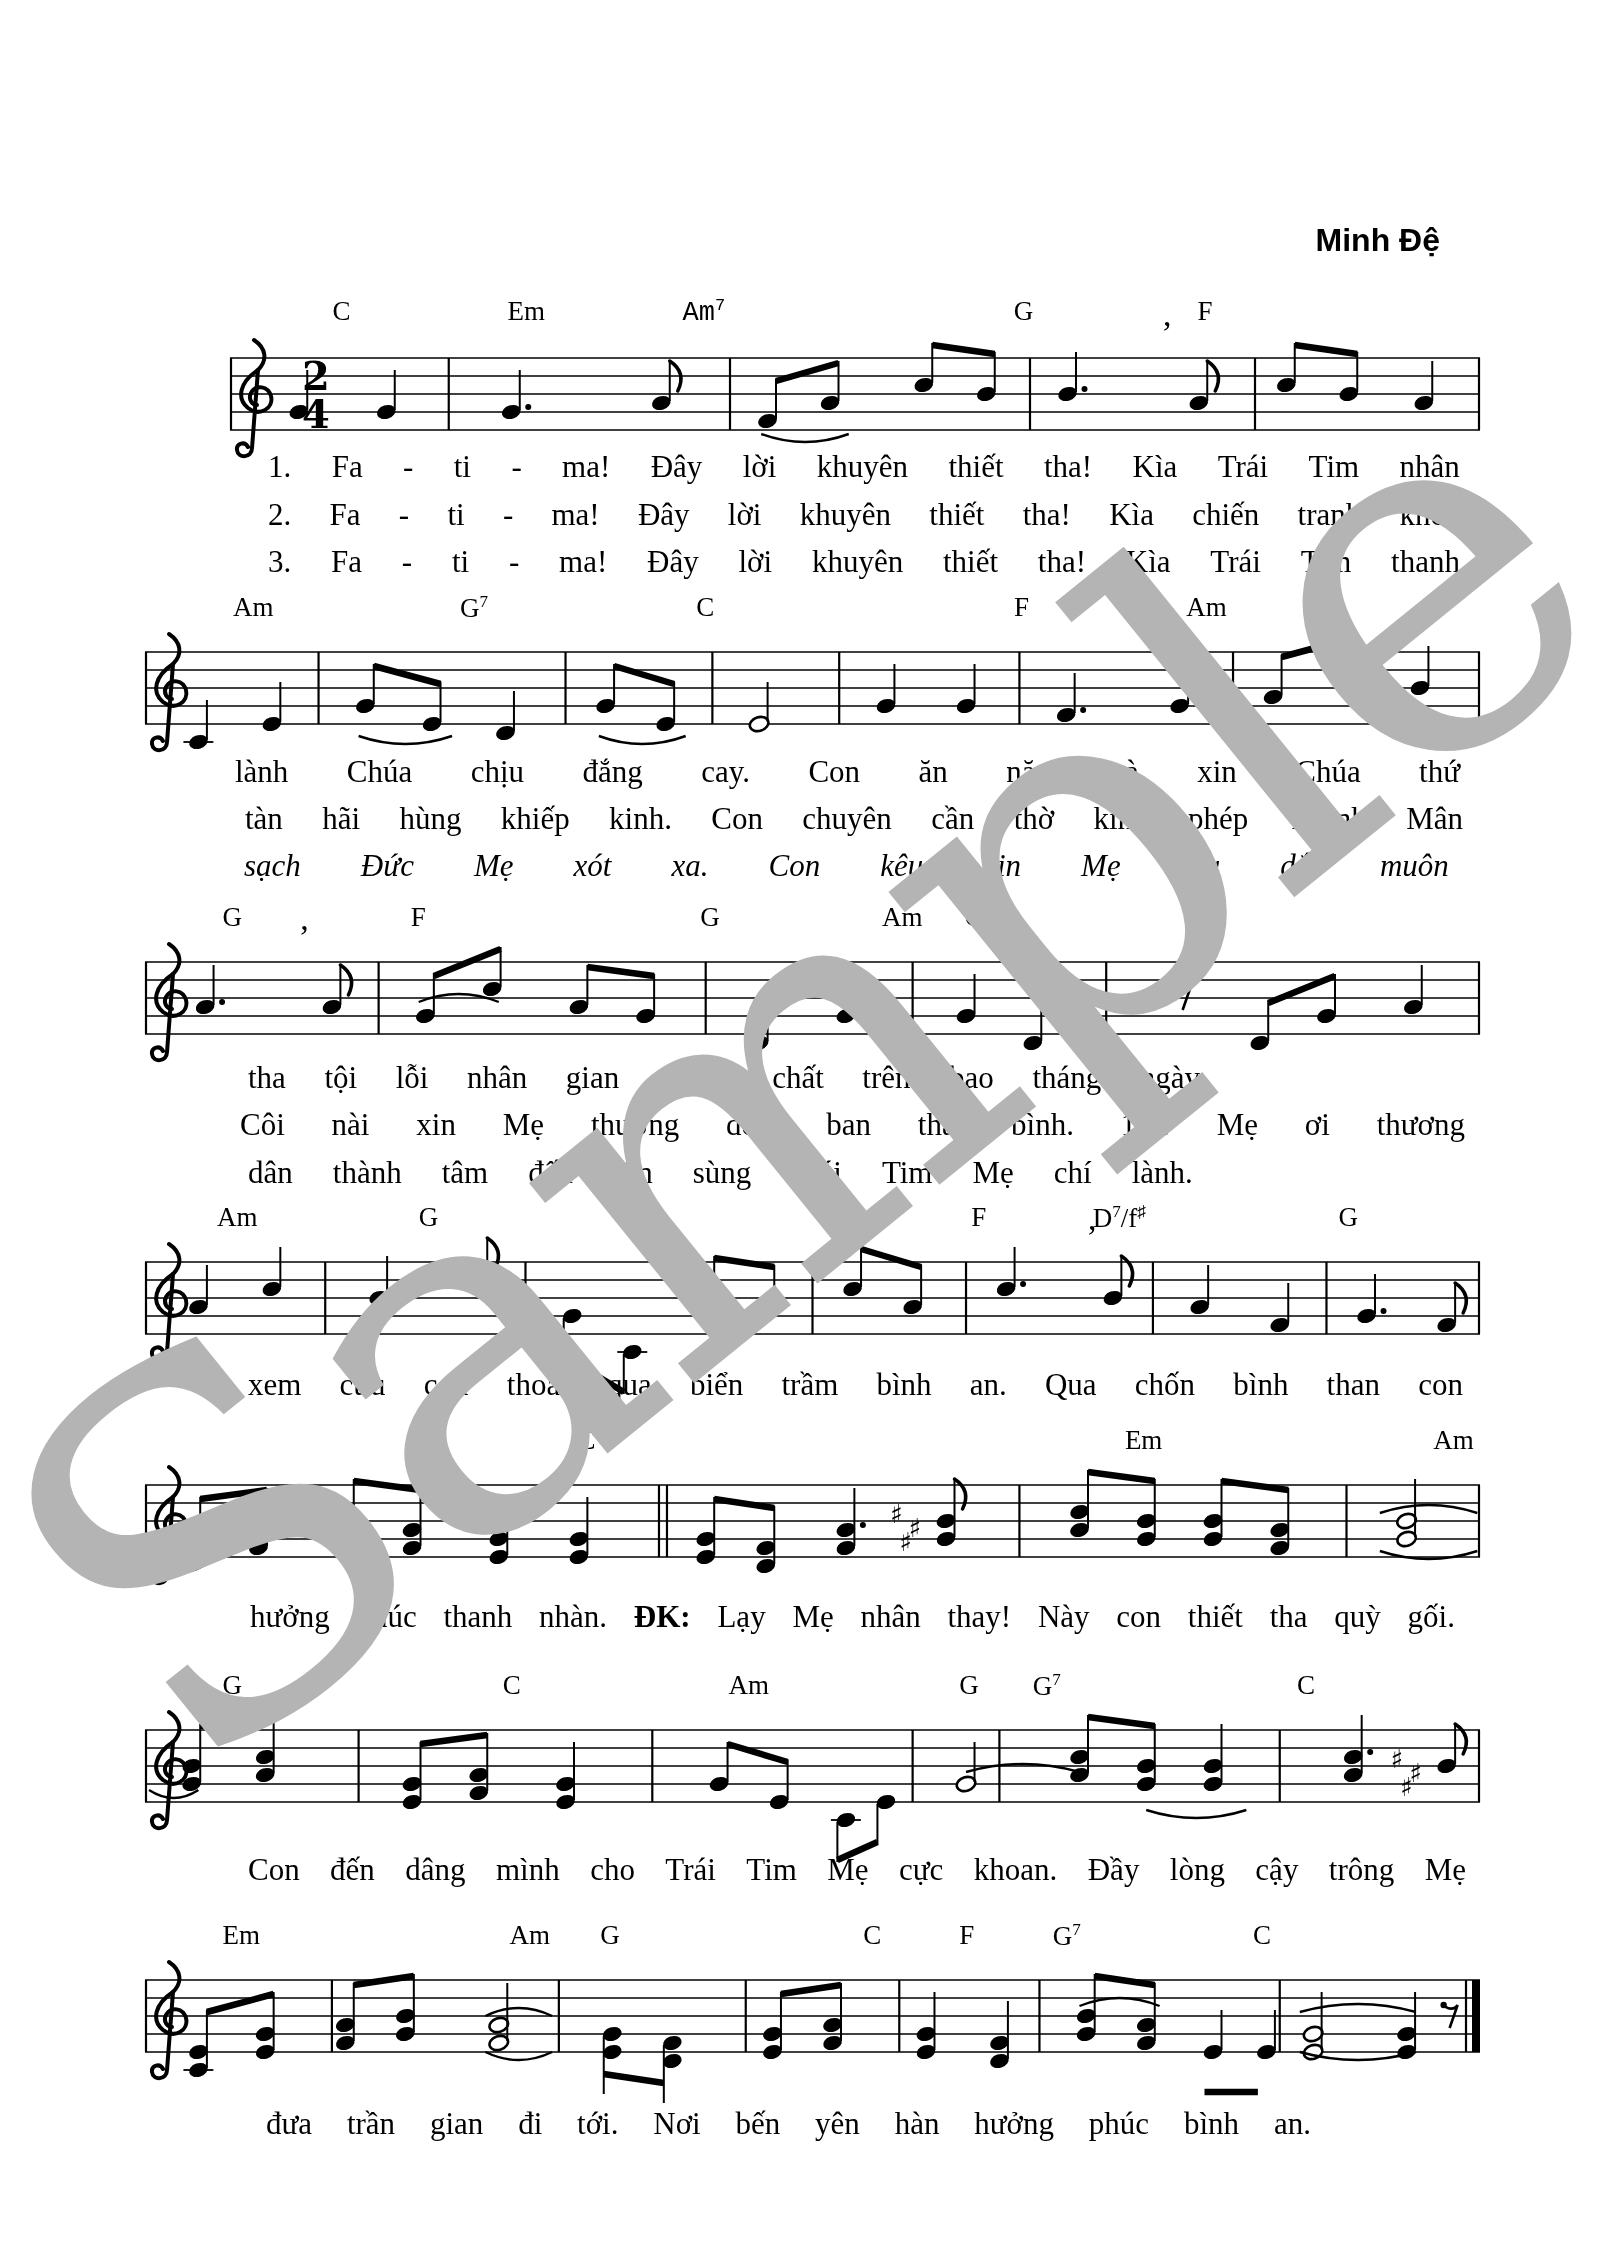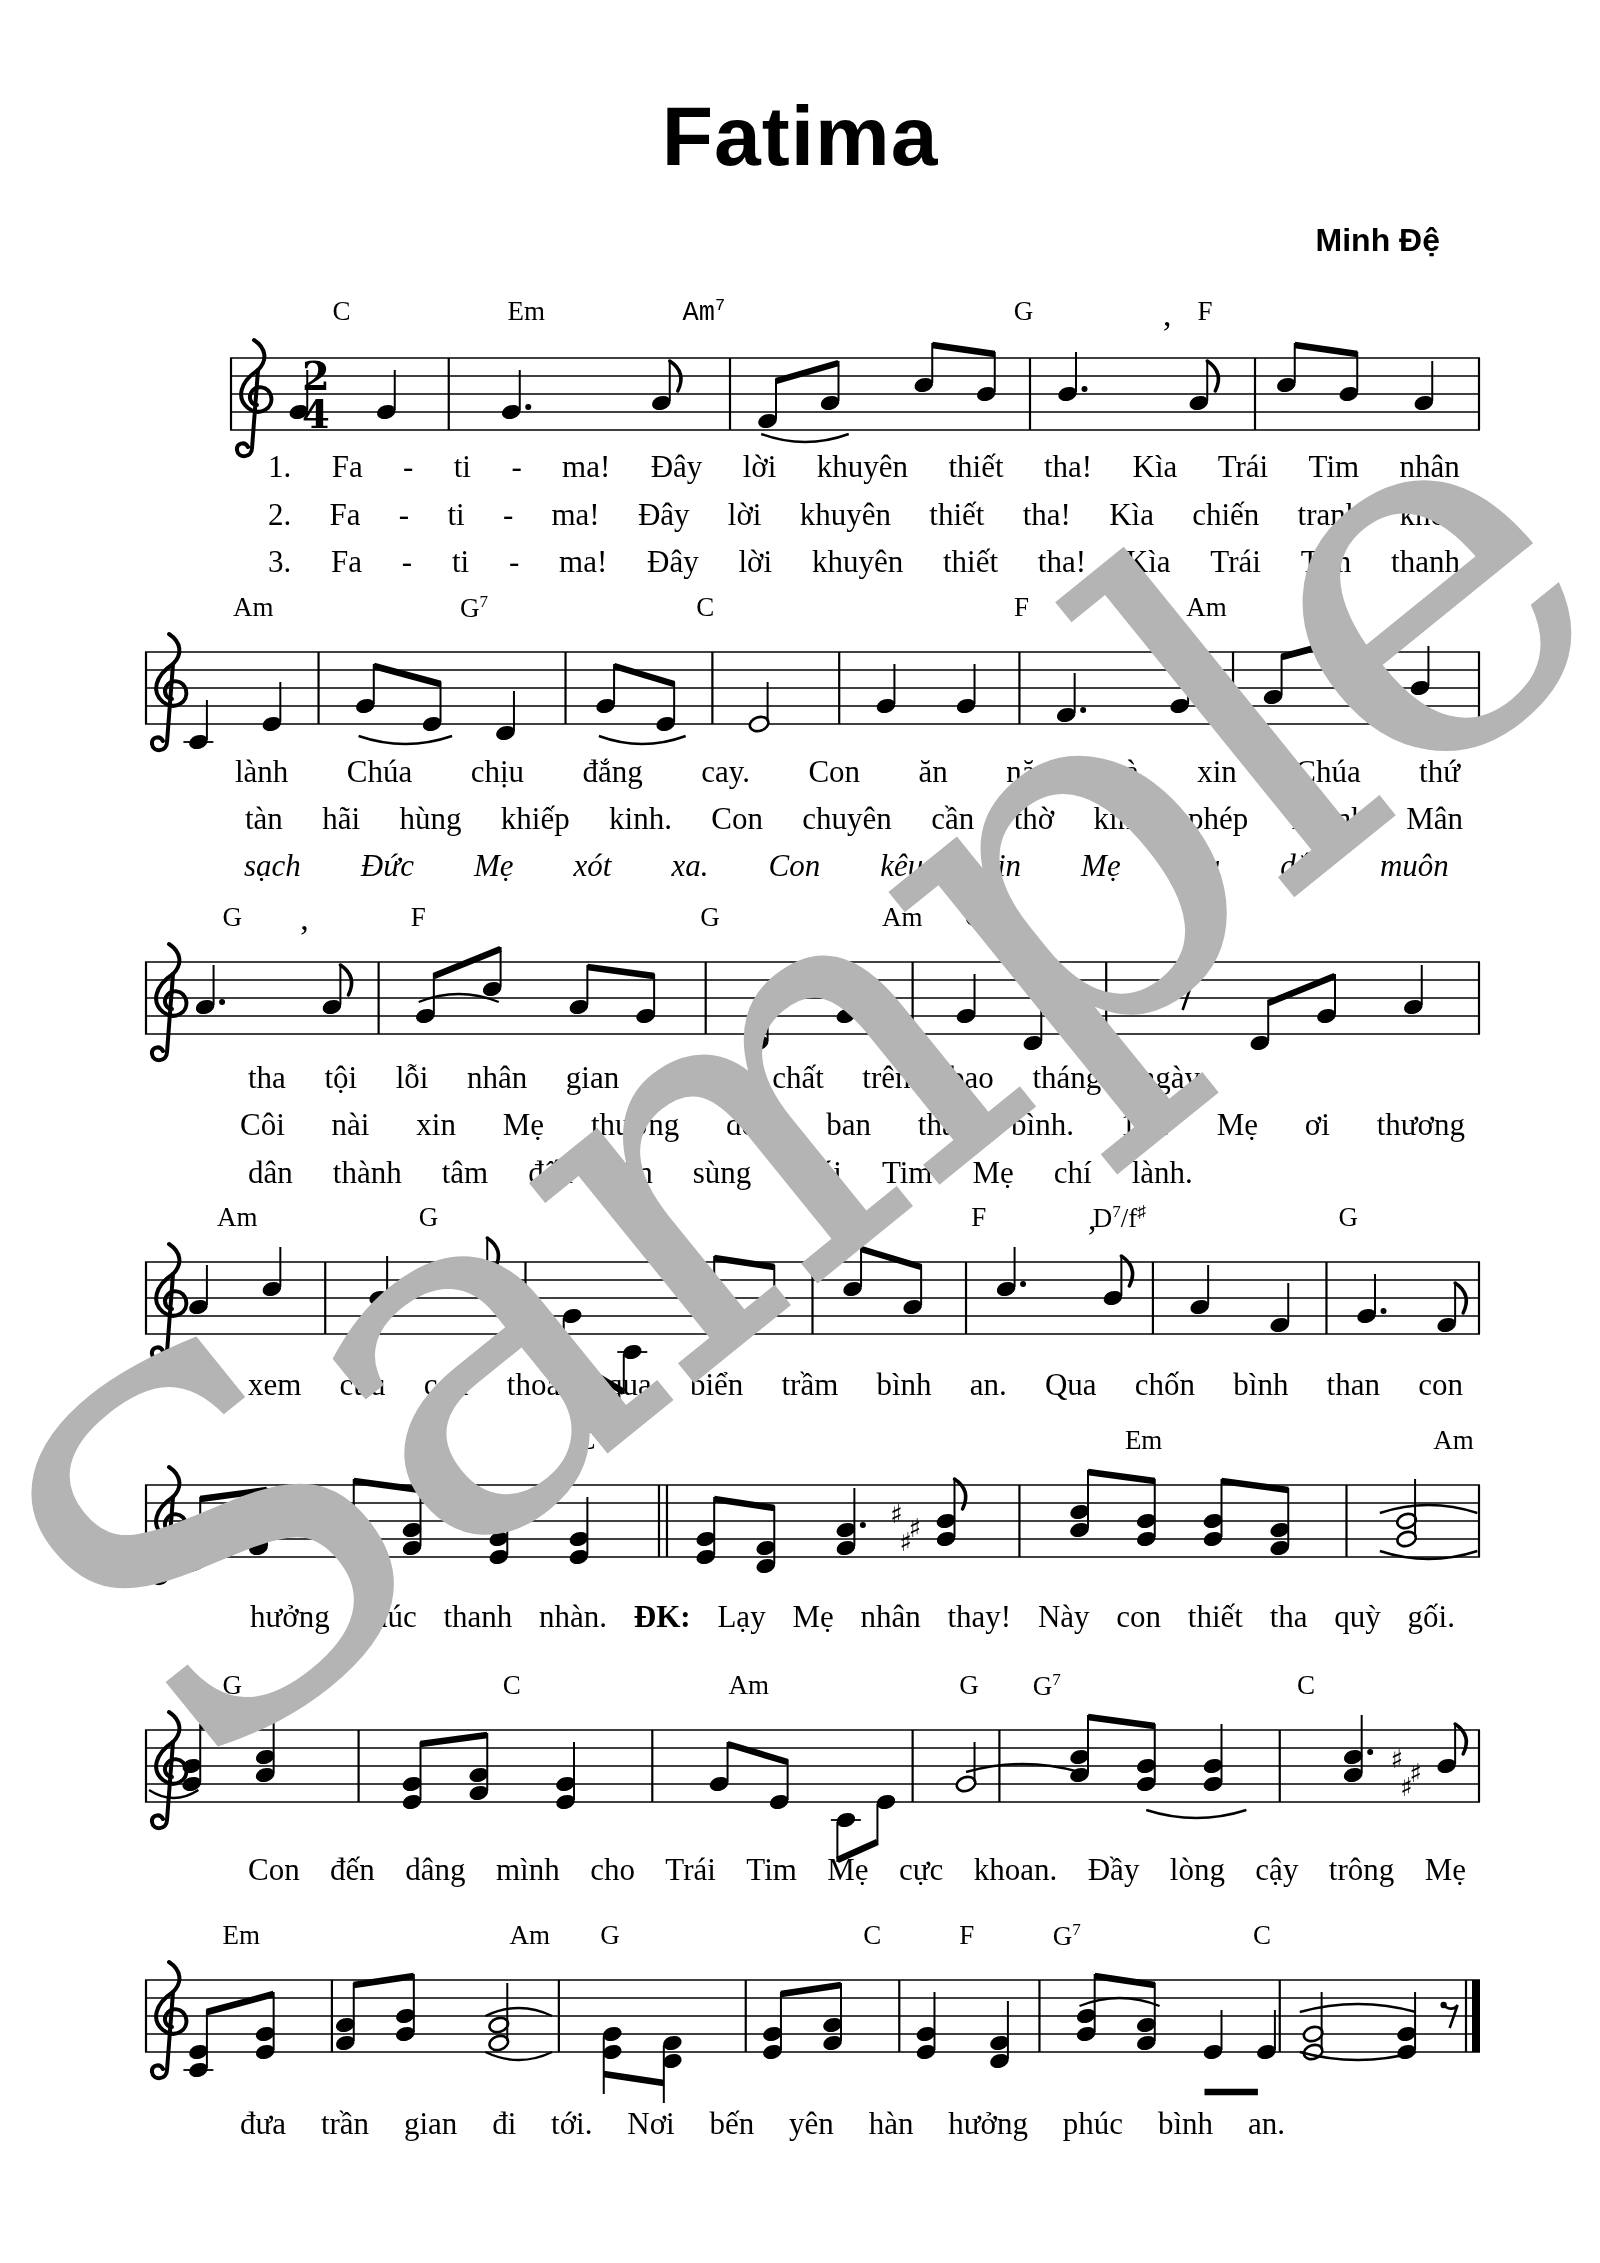--- a/index.html
+++ b/index.html
@@ -31,21 +31,20 @@
     transform:translate(-50%,-50%) rotate(-39deg);
     font:500px "DejaVu Serif",serif;color:#b4b4b4;
     white-space:nowrap;line-height:1;letter-spacing:-8px;pointer-events:none;
   }
   svg.staff{position:absolute;overflow:visible;}
 </style>
 </head>
 <body>
 
 <div id="sheet">
-  <div class="page-title">Fatima</div>
   <div class="composer">Minh Đệ</div>
   <div id="systems">
       <div style="position: absolute; left: 0px; top: 0px;">
         <div class="chord" style="left: 332.5px; top: 296px;"><span>C</span></div>
         <div class="chord" style="left: 507.5px; top: 296px;"><span>Em</span></div>
         <div class="chord" style="left: 682.5px; top: 296px; font-family: Liberation Mono, monospace;"><span>Am</span><sup>7</sup></div>
         <div class="chord" style="left: 1013.75px; top: 296px;"><span>G</span></div>
         <div class="chord" style="left: 1197.5px; top: 296px;"><span>F</span></div>
         <svg class="staff" width="1260" height="210" viewBox="0 0 1260 210" style="left: 230px; top: 298px;">
           <line x1="0" y1="60" x2="1250" y2="60" stroke="#000" stroke-width="1.6"></line>
@@ -727,21 +726,21 @@
           <path d="M 340.425,96 Q 373.8,80 407.175,96" fill="none" stroke="#000" stroke-width="2.4"></path>
           <path d="M 340.425,132 Q 373.8,148 407.175,132" fill="none" stroke="#000" stroke-width="2.4"></path>
           <path d="M 934.4999999999999,86 Q 974.55,70 1014.6,86" fill="none" stroke="#000" stroke-width="2.4"></path>
           <path d="M 1154.775,92 Q 1212.8474999999999,76 1270.9199999999998,92" fill="none" stroke="#000" stroke-width="2.4"></path>
           <path d="M 1154.775,132 Q 1212.8474999999999,148 1270.9199999999998,132" fill="none" stroke="#000" stroke-width="2.4"></path>
           <g transform="translate(1301.625,96)">
             <path d="M -3,-12 C 0,-6 8,-6 11,-11 L 3,12" fill="none" stroke="#000" stroke-width="2.6"></path>
             <circle cx="-3" cy="-11" r="3.2" fill="#000"></circle>
           </g>
         </svg>
-        <div class="lyrics" style="left: 240px; top: 2106px; width: 1045px;">
+        <div class="lyrics" style="left: 266px; top: 2106px; width: 1045px;">
           <span class="syl">đưa</span>
           <span class="syl">trần</span>
           <span class="syl">gian</span>
           <span class="syl">đi</span>
           <span class="syl">tới.</span>
           <span class="syl">Nơi</span>
           <span class="syl">bến</span>
           <span class="syl">yên</span>
           <span class="syl">hàn</span>
           <span class="syl">hưởng</span>

